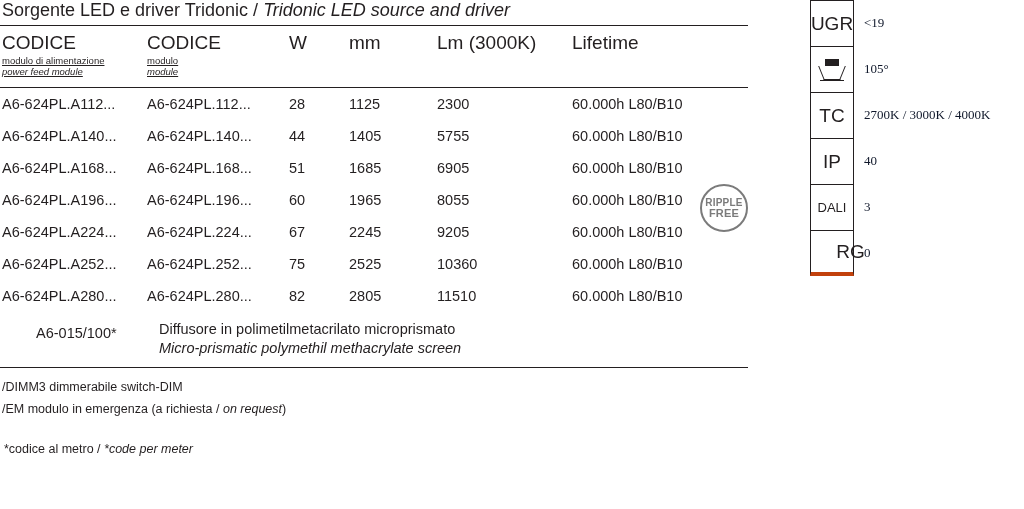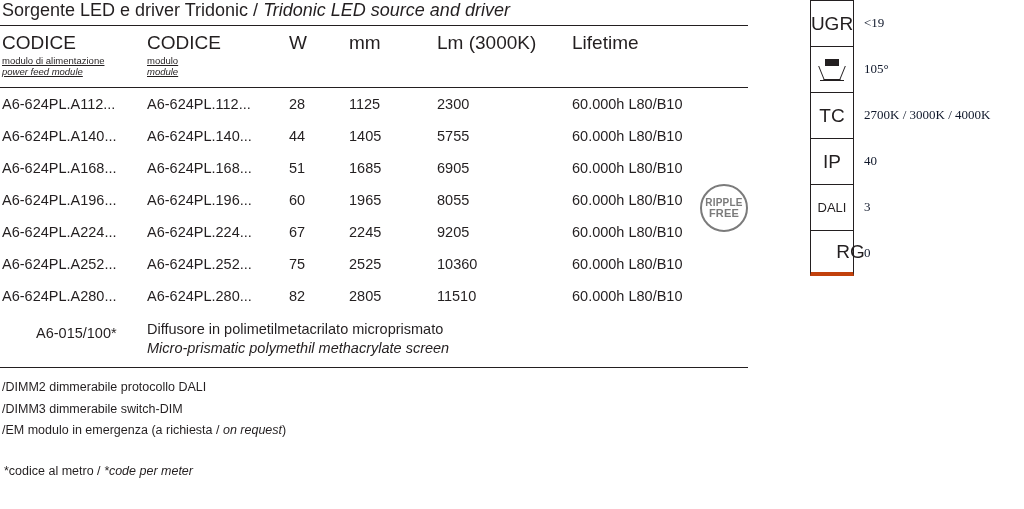--- a/index.html
+++ b/index.html
@@ -87,20 +87,21 @@
     padding-bottom: 12px;
   }
   .diffuser-row .code {
     font-size: 14.5px;
     padding-top: 13px;
     padding-left: 36px;
   }
   .diffuser-text {
     font-size: 14.5px;
     line-height: 1.35;
+    margin-left: 12px;
   }
   .diffuser-text .it { font-style: italic; }
 
   .bottom-rule {
     border-top: 1px solid #231f20;
     width: 748px;
     margin-top: 0px;
   }
 
   .notes {
@@ -319,21 +320,20 @@
               <span class="it">Micro-prismatic polymethil methacrylate screen</span>
             </div>
           </td>
         </tr>
       </tbody>
     </table>
 
     <div class="bottom-rule"></div>
 
     <div class="notes">
-      <div>/DIMM2 dimmerabile protocollo DALI</div>
       <div>/DIMM3 dimmerabile switch-DIM</div>
       <div>
         <span>/EM modulo in emergenza (a richiesta / </span><span class="it">on request</span><span>)</span>
       </div>
       <div class="note-sep"></div>
       <div class="footnote">
         <span>*codice al metro / </span><span class="it">*code per meter</span>
       </div>
     </div>
   </div>

